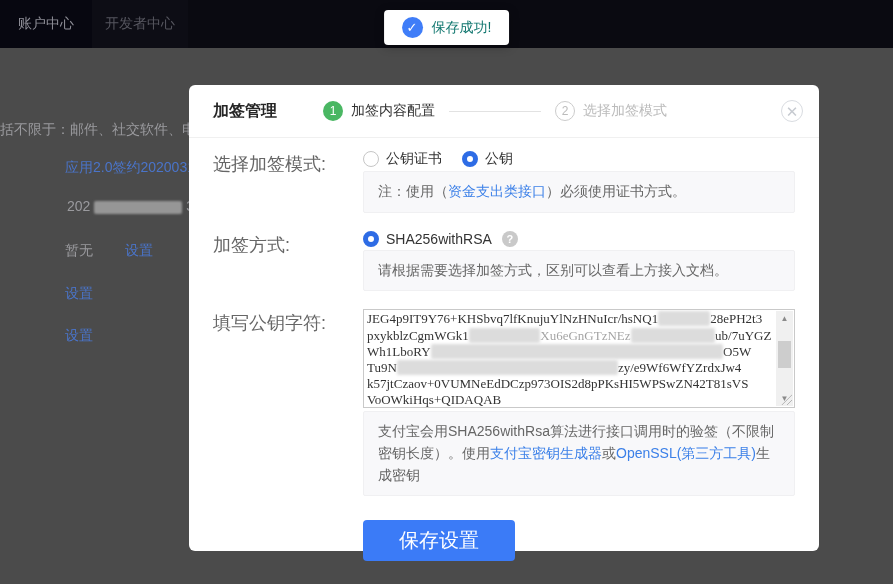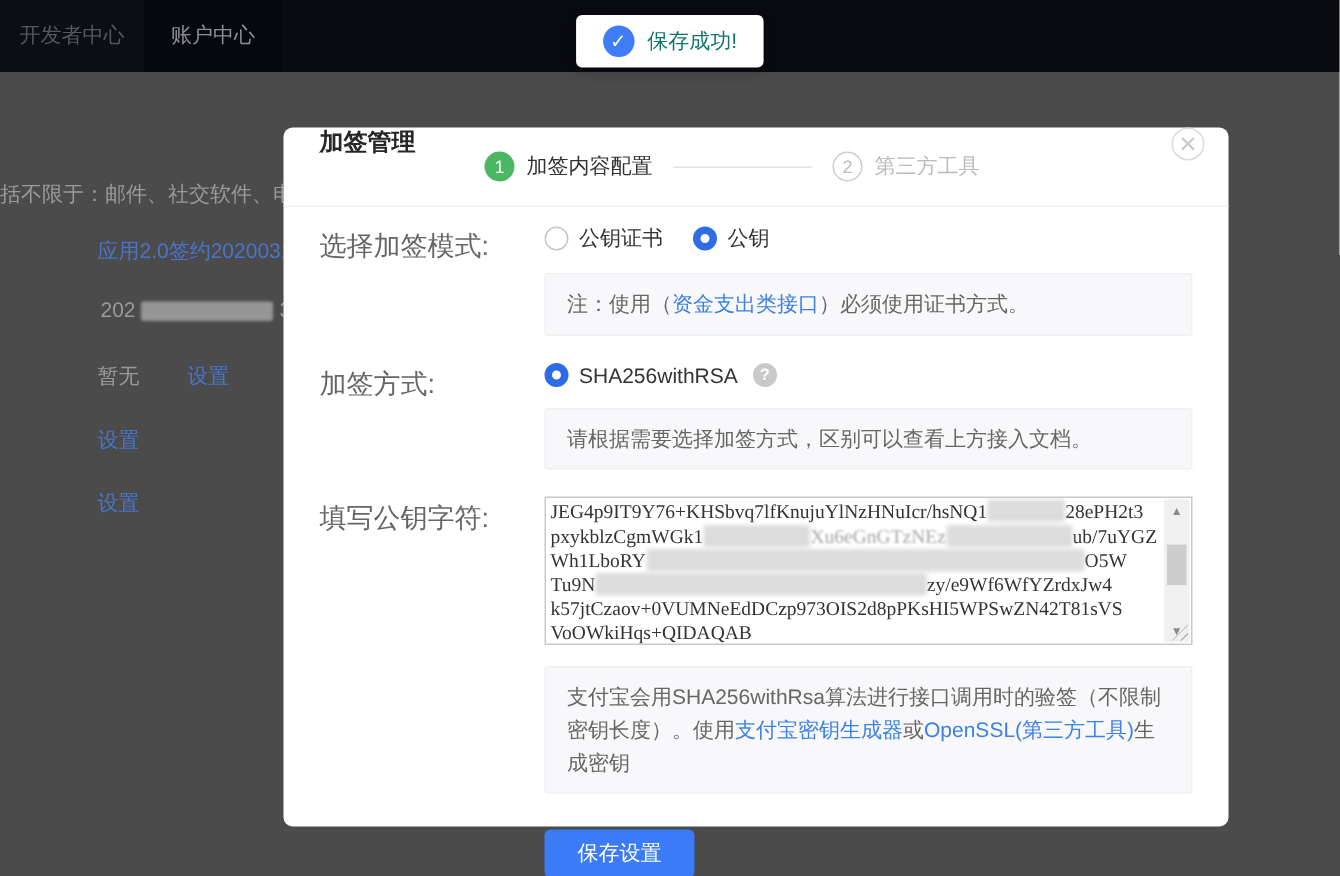--- a/index.html
+++ b/index.html
@@ -18,21 +18,21 @@
   .toast-text { font-size:14px; color:#0f766e; }
 
   
   .bg-item { position:absolute; z-index:1; font-size:14px; white-space:nowrap; }
   .bg-text { color:#9a9a9e; }
   .bg-link { color:#4a74c9; cursor:pointer; }
   .bg-mask { display:inline-block; width:88px; height:13px; background:#969696; border-radius:2px; filter:blur(1px); vertical-align:middle; margin:0 4px; }
 
   
   .modal { position:absolute; left:189px; top:85px; width:630px; height:466px; background:#fff; border-radius:6px; z-index:20; }
-  .modal-header { height:53px; display:flex; padding:0 16px 0 24px; border-bottom:1px solid #f0f0f0; }
+  .modal-header { height:53px; display:flex; align-items:center; padding:0 16px 0 24px; border-bottom:1px solid #f0f0f0; }
   .modal-title { font-size:16px; color:#262626; font-weight:600; }
   .steps { display:flex; align-items:center; margin-left:46px; }
   .step { display:flex; align-items:center; gap:8px; }
   .step-circle { width:20px; height:20px; border-radius:50%; display:flex; align-items:center; justify-content:center; font-size:12px; }
   .step.active .step-circle { background:#4ab763; color:#fff; }
   .step.active .step-label { color:#333; font-size:14px; }
   .step.pending .step-circle { background:#fff; border:1px solid #ccc; color:#bbb; }
   .step.pending .step-label { color:#bbb; font-size:14px; }
   .step-line { width:92px; height:1px; background:#e2e2e2; margin:0 14px; }
   .close-btn { margin-left:auto; width:22px; height:22px; border-radius:50%; border:1.5px solid #d9dce1; color:#c6cad0; font-size:15px; line-height:1; display:flex; align-items:center; justify-content:center; cursor:pointer; }
@@ -40,41 +40,41 @@
   .modal-body { padding:12px 24px 0 24px; display:grid; grid-template-columns:150px 1fr; row-gap:18px; }
   .row-label { font-size:18px; color:#666; padding-top:2px; }
 
   .radio-row { display:flex; align-items:center; gap:2px; }
   .radio { display:flex; align-items:center; gap:7px; cursor:pointer; margin-right:18px; }
   .radio-dot { width:16px; height:16px; border-radius:50%; background:#fff; border:1px solid #c6c6c6; }
   .radio.checked .radio-dot { border:5px solid #2e6ce5; }
   .radio-label { font-size:14px; color:#333; }
   .help-icon { width:16px; height:16px; border-radius:50%; background:#c9c9c9; color:#fff; font-size:11px; font-weight:bold; display:flex; align-items:center; justify-content:center; cursor:pointer; }
 
-  .note-box { margin-top:14px; background:#f8f8fa; border:1px solid #f0f0f2; border-radius:2px; padding:9px 14px; font-size:14px; color:#666; line-height:1.55; }
+  .note-box { margin-top:3px; background:#f8f8fa; border:1px solid #f0f0f2; border-radius:2px; padding:9px 14px; font-size:14px; color:#666; line-height:1.55; }
   .note-box .link { color:#3c80e8; cursor:pointer; }
 
   .key-box { position:relative; width:100%; height:99px; border:1px solid #c9c9c9; background:#fff; overflow:hidden; padding:1px 20px 1px 3px;font-family:Liberation Serif, serif; }
   .key-line { font-size:13px; line-height:16.2px; white-space:pre; color:#333; }
   .masked { color:transparent; background:#dcdcdc; border-radius:2px; filter:blur(1.5px); }
   .faint { opacity:.45; filter:blur(.6px); }
   .kb-scrollbar { position:absolute; top:1px; right:1px; bottom:1px; width:17px; background:#f0f0f0; }
   .kb-arrow { position:absolute; left:0; width:17px; height:15px; display:flex; align-items:center; justify-content:center; font-size:8px; color:#8a8a8a; cursor:pointer; }
   .kb-arrow.up { top:0; } .kb-arrow.down { bottom:0; }
   .kb-thumb { position:absolute; left:2px; top:30px; width:13px; height:27px; background:#cdcdcd; cursor:pointer; }
   .resize-grip { position:absolute; right:2px; bottom:2px; width:11px; height:11px; background:repeating-linear-gradient(-45deg, transparent 0 3px, #b5b5b5 3px 4px); clip-path:polygon(100% 0, 100% 100%, 0 100%); cursor:nwse-resize; }
 
-  .save-btn { grid-column:2; justify-self:start; margin-top:6px; background:#3b7bf7; color:#fff; border:none; border-radius:4px; font-size:14px; padding:7px 22px; cursor:pointer; font-family:inherit; }
+  .save-btn { grid-column:2; justify-self:start; margin-top:6px; background:#3b7bf7; color:#fff; border:none; border-radius:4px; font-size:20px; padding:7px 36px; cursor:pointer; font-family:inherit; }
 </style>
 </head>
 <body>
 
 <div class="topbar">
+  <div class="tab tab-account">账户中心</div>
   <div class="tab tab-dev">开发者中心</div>
-  <div class="tab tab-account">账户中心</div>
 </div>
 
 <div class="toast">
   <div class="toast-icon">✓</div>
   <div class="toast-text">保存成功!</div>
 </div>
 
 <div class="bg-item bg-text" style="left:0; top:121px;">括不限于：邮件、社交软件、电话</div>
 <div class="bg-item bg-link" style="left:65px; top:159px;">应用2.0签约20200313</div>
 <div class="bg-item bg-text" style="left:67px; top:198px;">
@@ -91,21 +91,21 @@
   <div class="modal-header">
     <div class="modal-title">加签管理</div>
     <div class="steps">
       <div class="step active">
         <div class="step-circle">1</div>
         <div class="step-label">加签内容配置</div>
       </div>
       <div class="step-line"></div>
       <div class="step pending">
         <div class="step-circle">2</div>
-        <div class="step-label">第三方工具</div>
+        <div class="step-label">选择加签模式</div>
       </div>
     </div>
     <div class="close-btn">✕</div>
   </div>
 
   <div class="modal-body">
 
     <div class="row-label">选择加签模式:</div>
     <div>
       <div class="radio-row">

